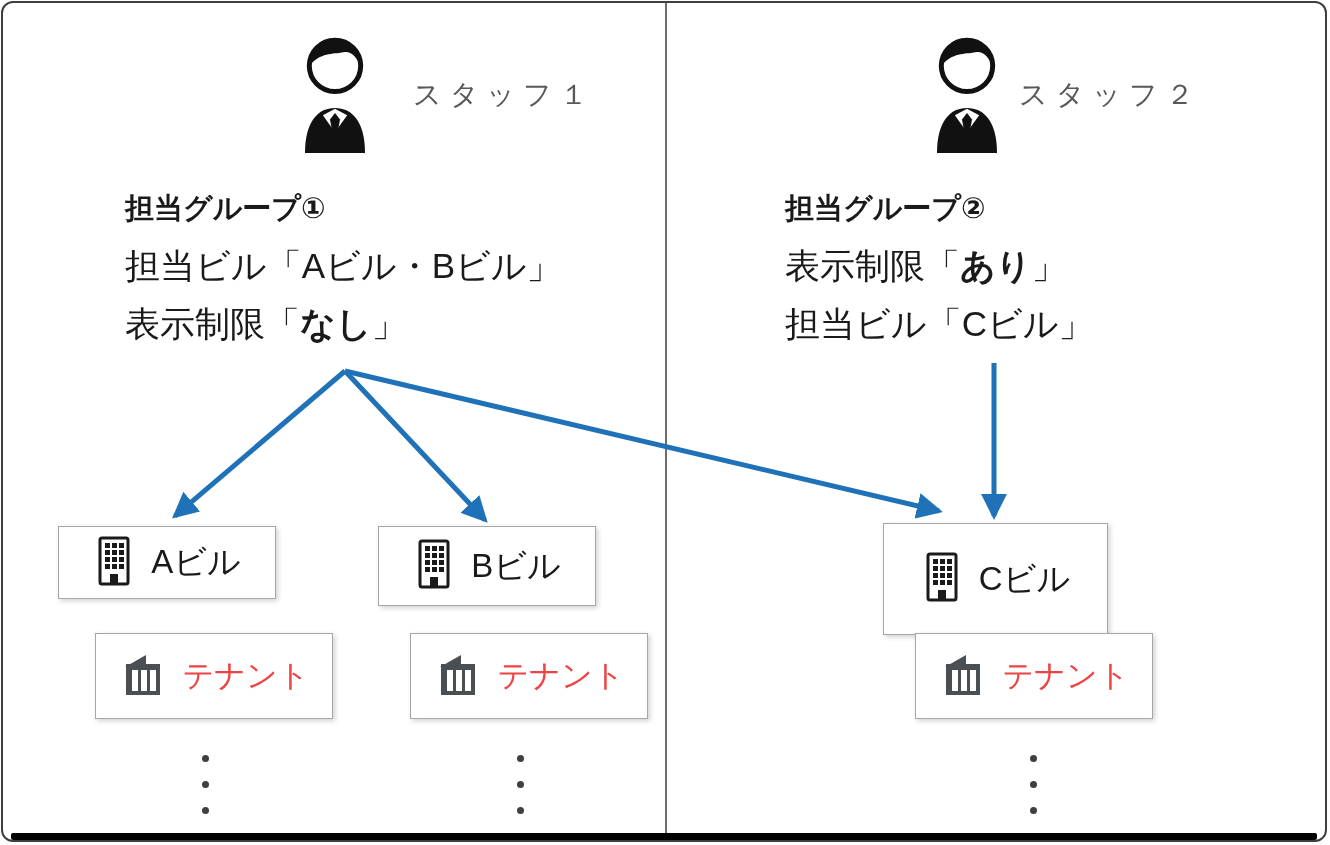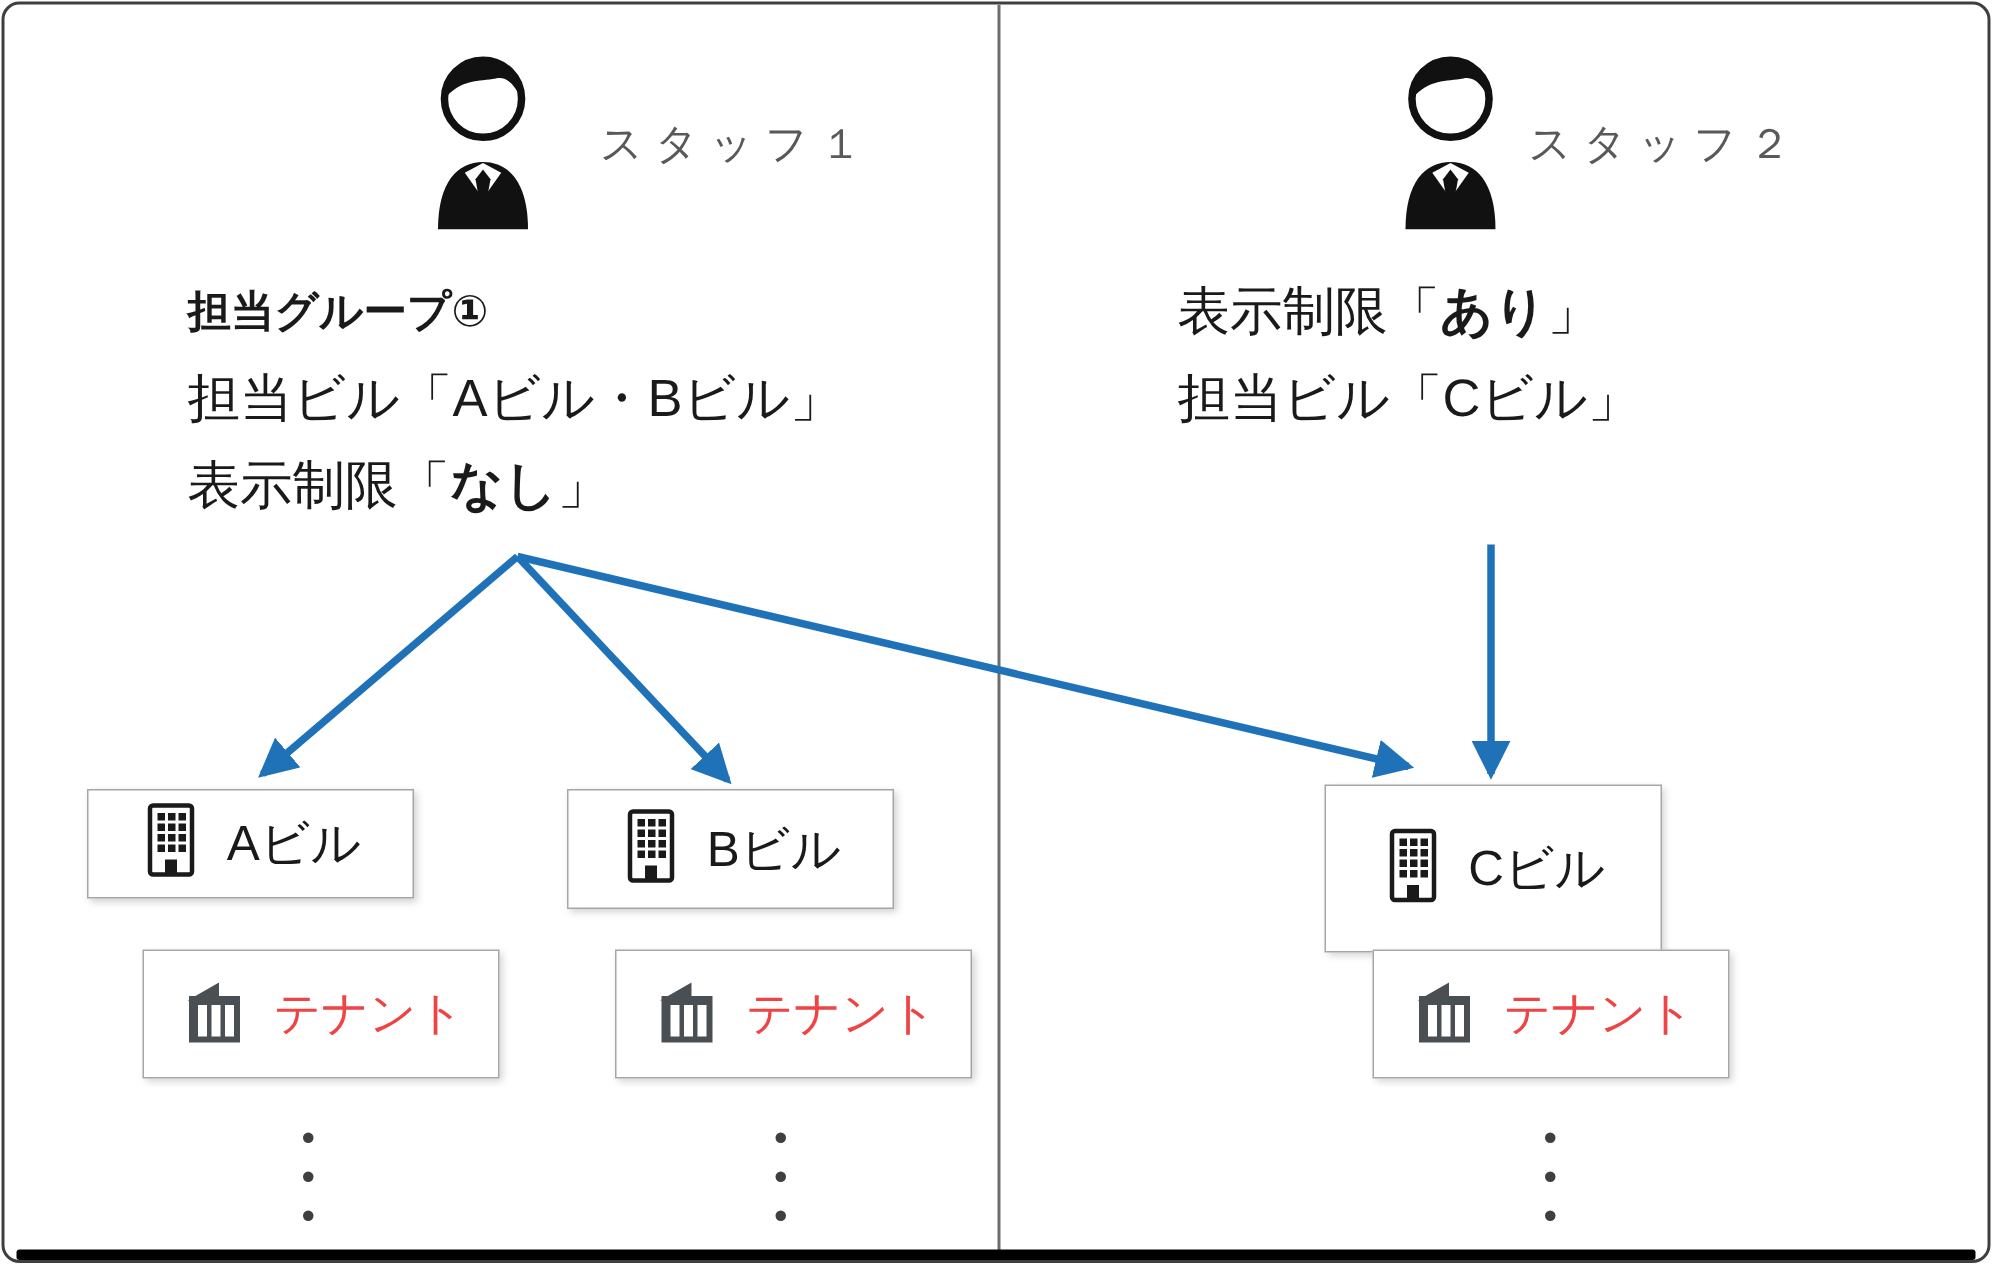--- a/index.html
+++ b/index.html
@@ -34,21 +34,21 @@
   .arrows{position:absolute;left:0;top:0;width:1330px;height:845px;pointer-events:none;}
   .arrow-line{stroke:var(--arrow-color,#1F72B8);stroke-width:5;fill:none;}
 </style>
 </head>
 <body>
 
 <div class="frame">
 
   <div class="divider"></div>
 
-  <div class="staff-row" style="left:283px;top:30px;">
+  <div class="staff-row" style="left:296px;top:30px;">
     <span>
       <svg width="72" height="120" viewBox="0 0 100 168">
         <circle cx="50" cy="46" r="36" fill="#fff" stroke="#111" stroke-width="7"></circle>
         <path d="M14 46 a36 36 0 0 1 72 0 c-7 -13 -13 -21 -24 -19 c-16 3 -32 0 -48 19 z" fill="#111"></path>
         <path d="M8 168 c0 -44 18 -63 42 -63 s42 19 42 63 z" fill="#111"></path>
         <path d="M50 106 l-17 9 17 24 17 -24 z" fill="#fff"></path>
         <path d="M50 112 l-7 9 5 28 2 7 2 -7 5 -28 z" fill="#111"></path>
       </svg>
     </span>
     <span class="staff-label">スタッフ１</span>
@@ -67,20 +67,21 @@
         <path d="M14 46 a36 36 0 0 1 72 0 c-7 -13 -13 -21 -24 -19 c-16 3 -32 0 -48 19 z" fill="#111"></path>
         <path d="M8 168 c0 -44 18 -63 42 -63 s42 19 42 63 z" fill="#111"></path>
         <path d="M50 106 l-17 9 17 24 17 -24 z" fill="#fff"></path>
         <path d="M50 112 l-7 9 5 28 2 7 2 -7 5 -28 z" fill="#111"></path>
       </svg>
     </span>
     <span class="staff-label">スタッフ２</span>
   </div>
 
   <div class="group-block" style="left:782px;top:176px;">
+    <div class="group-title">担当グループ②</div>
     <div class="group-line"><span>表示制限「</span><b>あり</b><span>」</span></div>
     <div class="group-line">担当ビル「Cビル」</div>
   </div>
 
   <svg class="arrows">
     <defs>
       <marker id="ah" viewBox="0 0 10 10" refX="8.5" refY="5" markerWidth="5.2" markerHeight="5.2" orient="auto-start-reverse">
         <path d="M0 0 L10 5 L0 10 z" fill="var(--arrow-color,#1F72B8)"></path>
       </marker>
     </defs>

